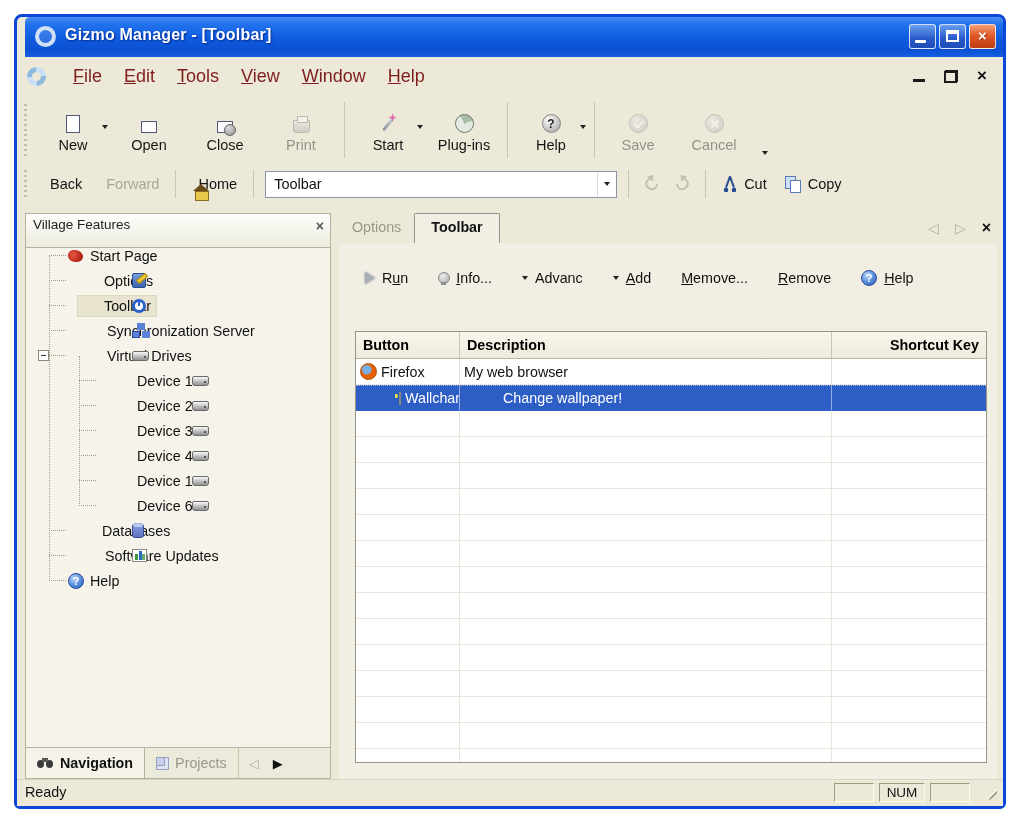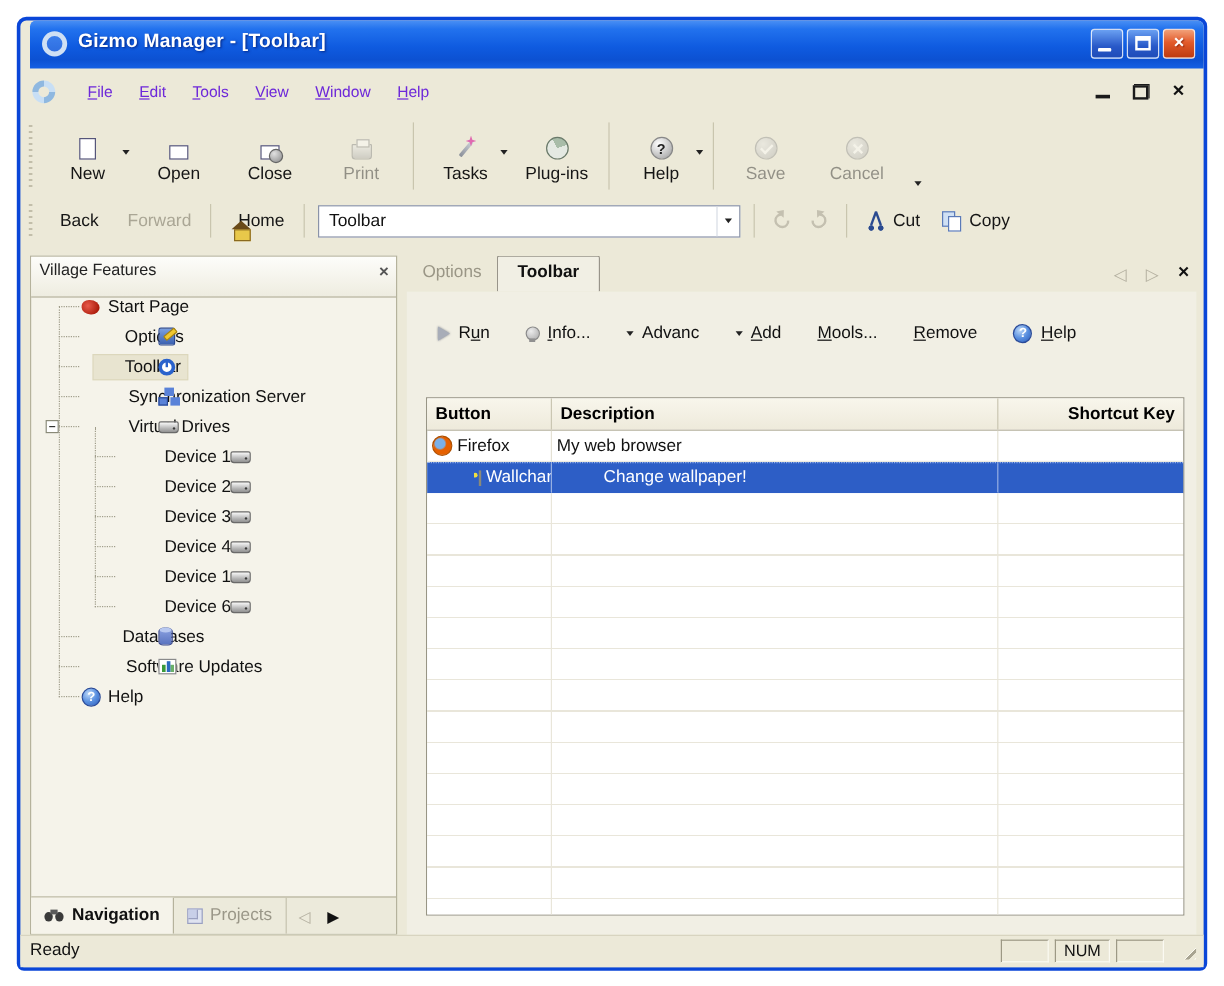--- a/index.html
+++ b/index.html
@@ -21,21 +21,21 @@
   .wbtn.bred  { background:linear-gradient(180deg,#f2a078,#e25a2a 45%,#bd3a10); }
   .glyph-min { position:absolute; left:5px; bottom:5px; width:11px; height:3px; background:#fff; border-radius:1px; }
   .glyph-max { position:absolute; left:6px; top:5px; width:13px; height:12px; border:2px solid #fff; border-top-width:4px; }
   .glyph-x { position:absolute; left:0; top:2px; width:100%; text-align:center; color:#fff; font-weight:bold; font-size:15px; text-shadow:1px 1px 1px rgba(120,20,0,.6); }
 
   
   .menubar { position:absolute; left:0; top:40px; right:0; height:38px; display:flex; align-items:center; padding-left:10px; }
   .wheel-icon { width:19px; height:19px; border-radius:50%; margin-right:16px;
     background:conic-gradient(#c8dff5 0 25%,#8fb8e0 25% 50%,#c8dff5 50% 75%,#8fb8e0 75%); position:relative; }
   .wheel-icon::after { content:""; position:absolute; left:5px; top:5px; width:9px; height:9px; border-radius:50%; background:#ece9d8; }
-  .menu-item { padding:3px 11px; font-size:13px; color:#6d28d9; cursor:default; }
+  .menu-item { padding:3px 11px; font-size:18px; color:#7f1d1d; cursor:default; }
   .menu-item .u { text-decoration:underline; }
   .mdi-controls { position:absolute; right:16px; top:10px; display:flex; gap:19px; align-items:center; height:18px; }
   .mdi-min { width:12px; height:3px; background:#1a1a1a; margin-top:9px; }
   .mdi-restore { width:14px; height:13px; position:relative; }
   .mdi-restore::before { content:""; position:absolute; right:0; top:0; width:9px; height:8px; border:2px solid #1a1a1a; }
   .mdi-restore::after { content:""; position:absolute; left:0; bottom:0; width:9px; height:8px; border:2px solid #1a1a1a; background:#ece9d8; }
   .mdi-close { font-size:17px; font-weight:bold; color:#111; line-height:18px; }
 
   
   .toolbar-main { position:absolute; left:0; top:78px; right:0; height:70px; display:flex; align-items:center; padding-left:18px; }
@@ -260,21 +260,21 @@
       <span class="iconbox">
           <span class="i-print"></span>
         </span>
       <span>Print</span>
     </div>
     <div class="vsep"></div>
     <div class="tbtn">
       <span class="iconbox">
           <span class="i-wand"></span>
         </span>
-      <span>Tasks</span>
+      <span>Start</span>
         <span class="dd"></span>
     </div>
     <div class="tbtn">
       <span class="iconbox">
           <span class="i-pie"></span>
         </span>
       <span>Plug-ins</span>
     </div>
     <div class="vsep"></div>
     <div class="tbtn">
@@ -448,21 +448,21 @@
         </div>
         <div class="abtn">
           <span class="dd"></span>
           <span>Advanc</span>
         </div>
         <div class="abtn">
           <span class="dd"></span>
           <span><span class="u">A</span><span>dd</span></span>
         </div>
         <div class="abtn">
-          <span><span class="u">M</span><span>ools...</span></span>
+          <span><span class="u">M</span><span>emove...</span></span>
         </div>
         <div class="abtn">
           <span><span class="u">R</span><span>emove</span></span>
         </div>
         <div class="abtn">
           <span class="ball ball-blue">
               <span>?</span>
             </span>
           <span><span class="u">H</span><span>elp</span></span>
         </div>

